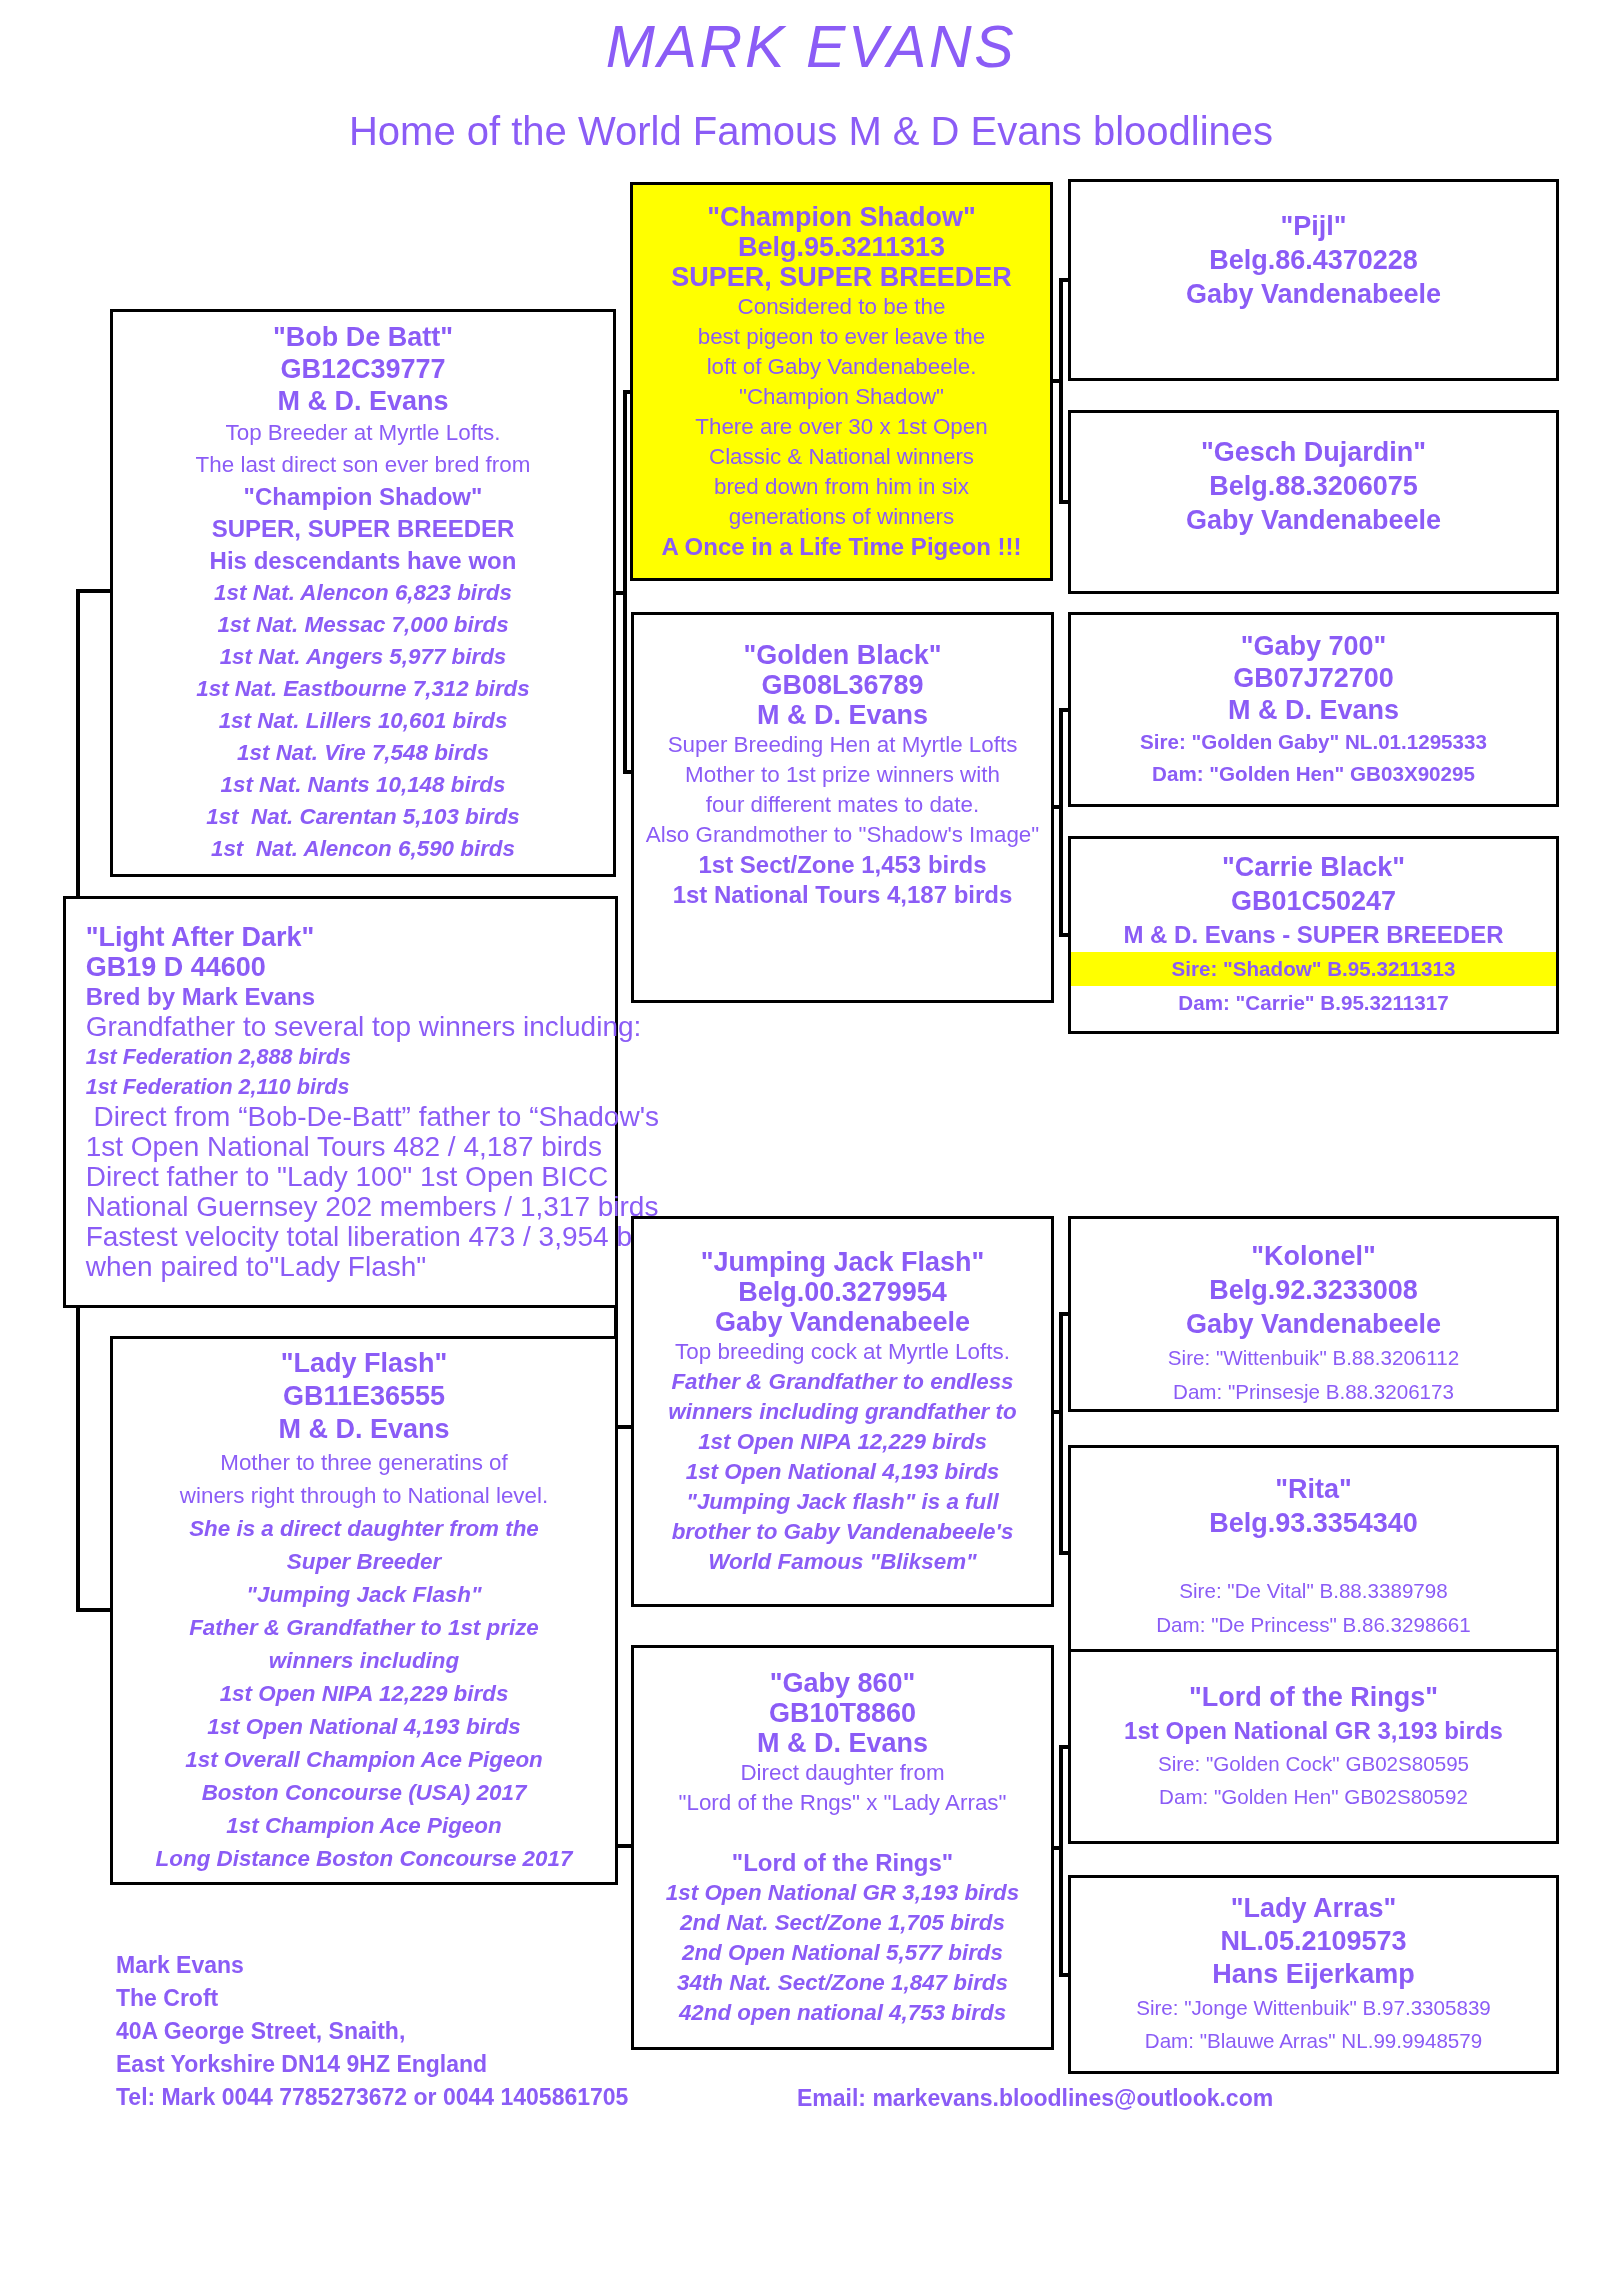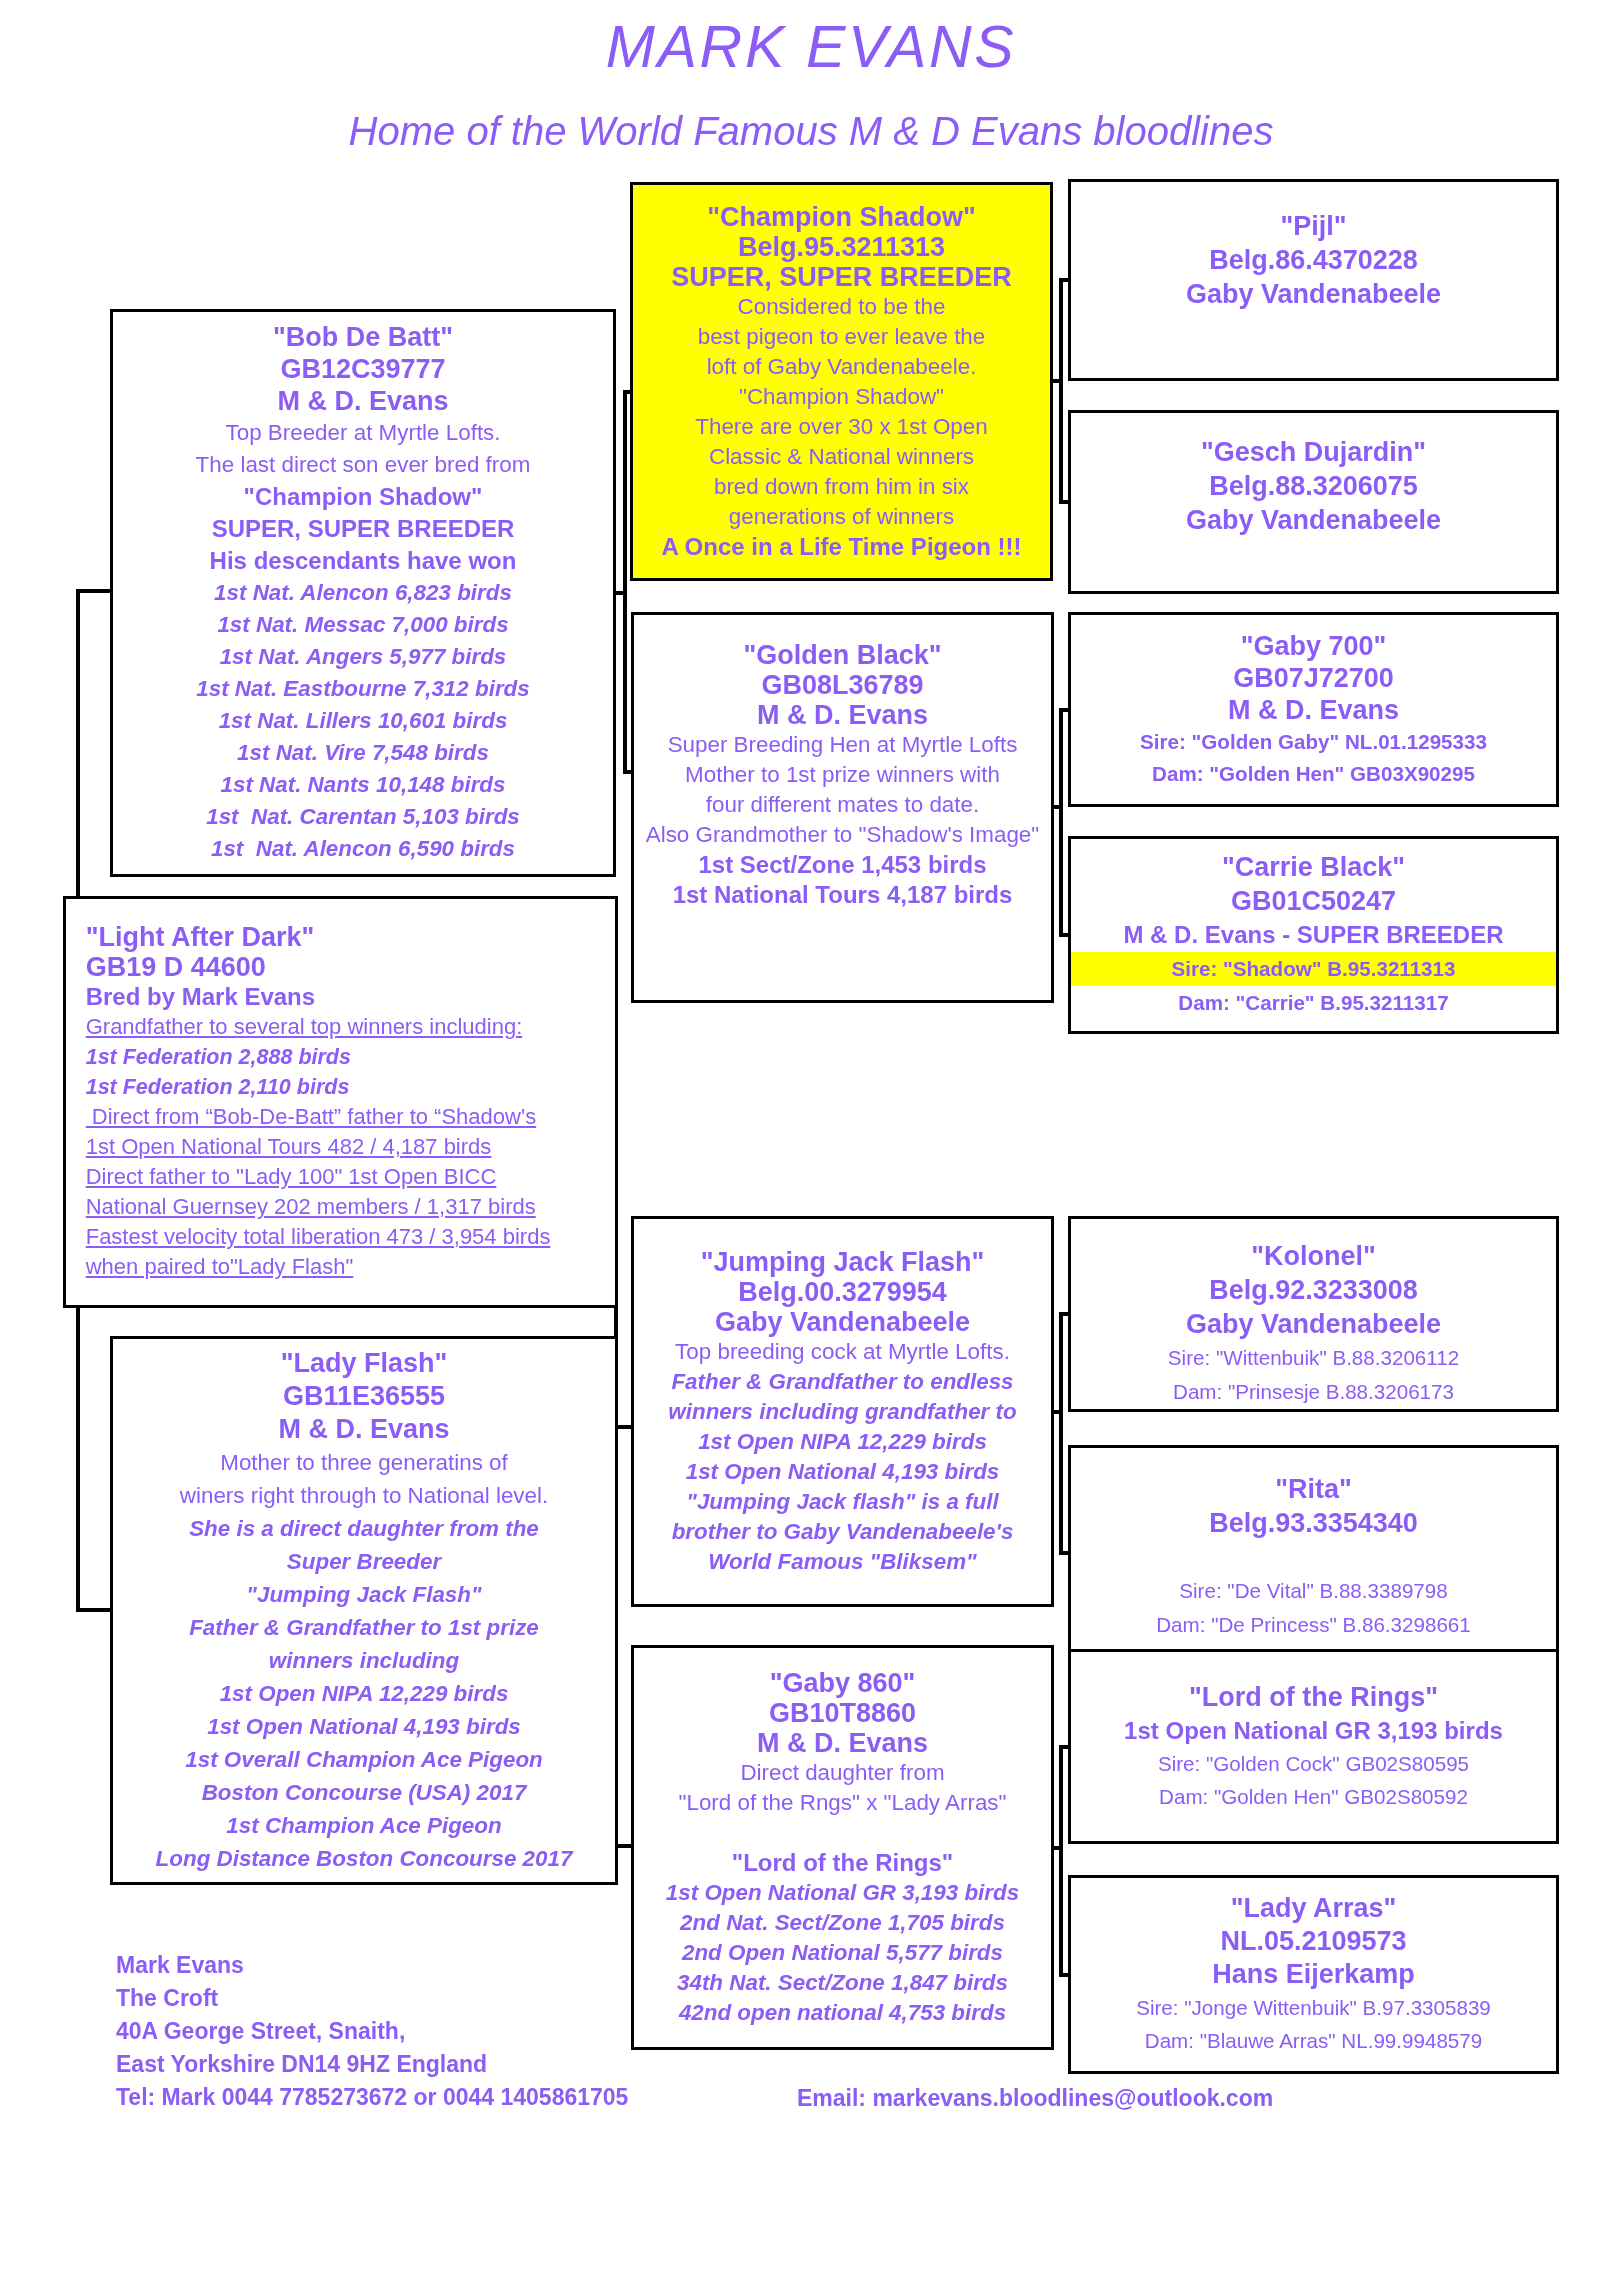--- a/index.html
+++ b/index.html
@@ -1,40 +1,40 @@
 <!DOCTYPE html>
 <html style="font-size:14.3px"><head>
 <meta charset="utf-8">
 <style>
   html,body{margin:0;padding:0;background:#888;}
   .page{position:relative;width:1622px;height:2293px;background:#ffffff;overflow:hidden;
         font-family:"Liberation Sans", sans-serif;color:#8b5cf6;}
   .title{position:absolute;left:0;right:0;top:12.5px;text-align:center;
          font-size:59px;font-style:italic;letter-spacing:2.7px;}
   .subtitle{position:absolute;left:0;right:0;top:109px;text-align:center;
-            font-size:40px;font-style:italic;}
+            font-size:40px;}
   .pbox{position:absolute;box-sizing:border-box;border:3.6px solid #000;background:#fff;
         display:flex;flex-direction:column;justify-content:center;text-align:center;z-index:2;}
   .pbox.yellow{background:#ffff00;}
   .pbox.topbias{justify-content:flex-start;}
   .pbox.leftalign{text-align:left;padding-left:19.7px;padding-right:3.6px;}
   .ln{white-space:pre;}
   .ln.t{font-size:27px;font-weight:bold;}
   .ln.bt{font-size:24px;font-weight:bold;}
   .ln.b{font-size:22.4px;font-weight:bold;font-style:italic;}
   .ln.r{font-size:22.4px;}
   .ln.s{font-size:20.6px;}
   .ln.sb{font-size:20.6px;font-weight:bold;}
   .ln.hl{font-size:20.6px;font-weight:bold;background:#ffff00;}
   .ln.gap{font-size:22.4px;}
   .lh34 .ln{line-height:30px;}
   .lh36 .ln{line-height:32px;}
   .lh37 .ln{line-height:33px;}
   .lh38 .ln{line-height:34px;}
-  .box-lad .ln.r{font-size:22px;text-decoration:underline;}
+  .box-lad .ln.r{font-size:28px;}
   .box-lad .ln.b{font-size:21.5px;}
   .conn{position:absolute;background:#000;z-index:1;}
   .contact{position:absolute;left:116px;top:1949px;font-size:23px;font-weight:bold;}
   .contact div{line-height:33px;white-space:pre;}
   .email{position:absolute;left:797px;top:2085px;font-size:23px;font-weight:bold;white-space:pre;}
 </style>
 </head>
 <body>
 
 <div class="page">

